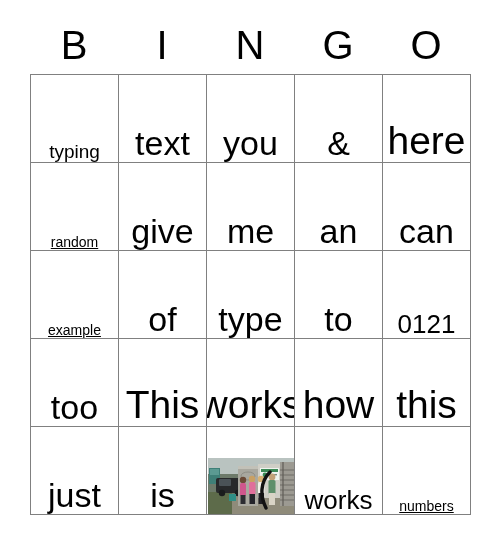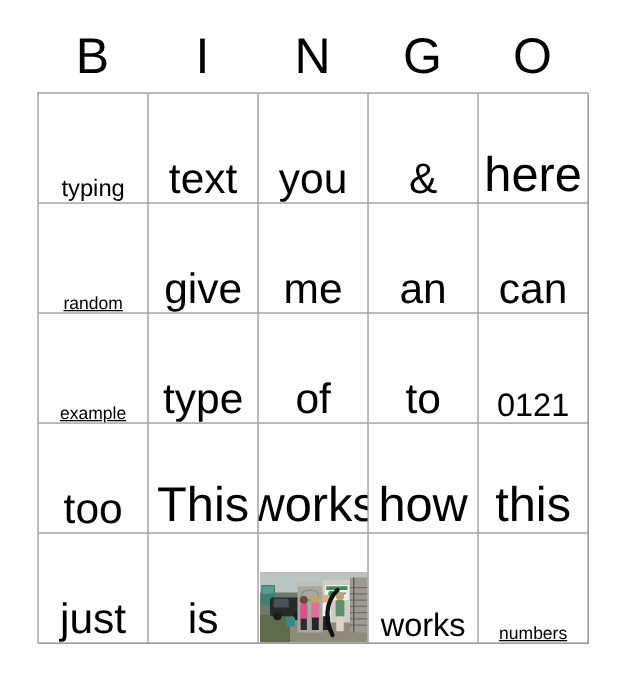--- a/index.html
+++ b/index.html
@@ -147,24 +147,24 @@
       <div class="cell">
           <span class="cell-text fs-xl">can</span>
         </div>
     </div>
 
     <div class="grid-row">
       <div class="cell">
           <span class="cell-text fs-xs">example</span>
         </div>
       <div class="cell">
+          <span class="cell-text fs-xl">of</span>
+        </div>
+      <div class="cell">
           <span class="cell-text fs-xl">type</span>
-        </div>
-      <div class="cell">
-          <span class="cell-text fs-xl">of</span>
         </div>
       <div class="cell">
           <span class="cell-text fs-xl">to</span>
         </div>
       <div class="cell">
           <span class="cell-text fs-md">0121</span>
         </div>
     </div>
 
     <div class="grid-row">

